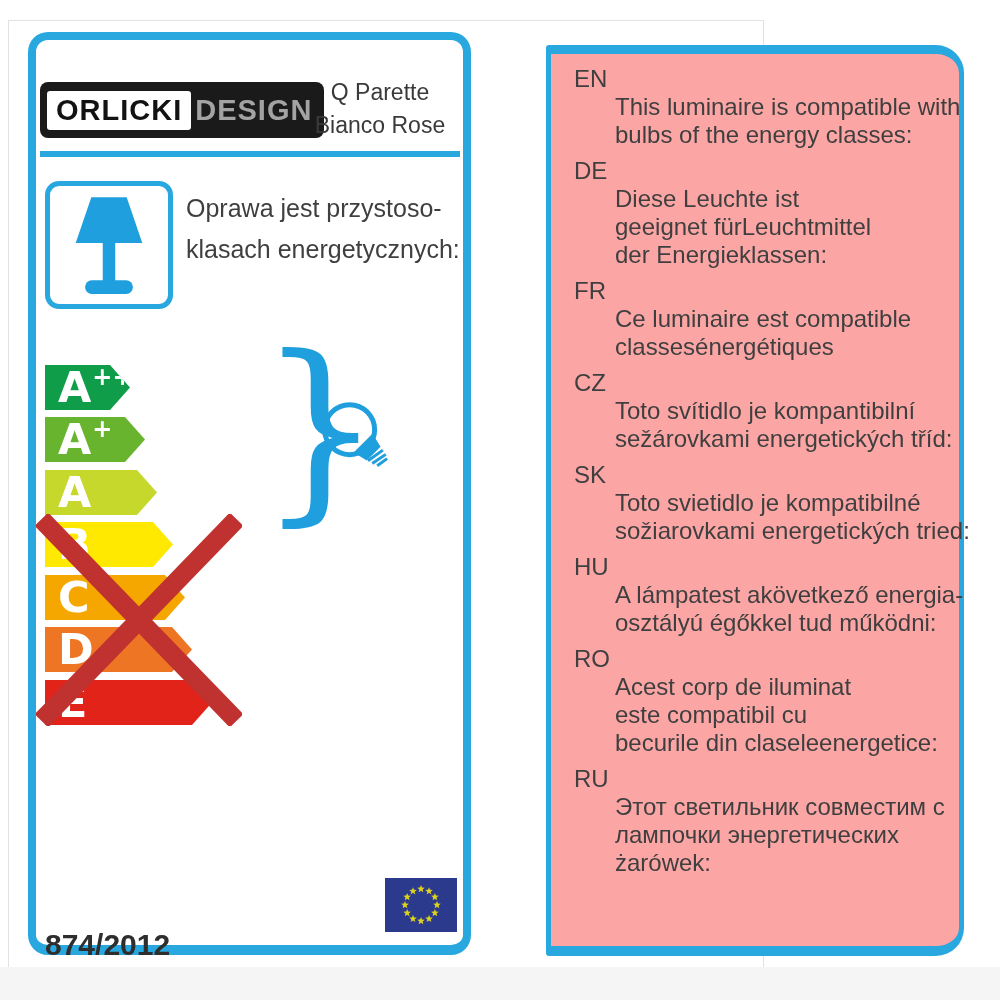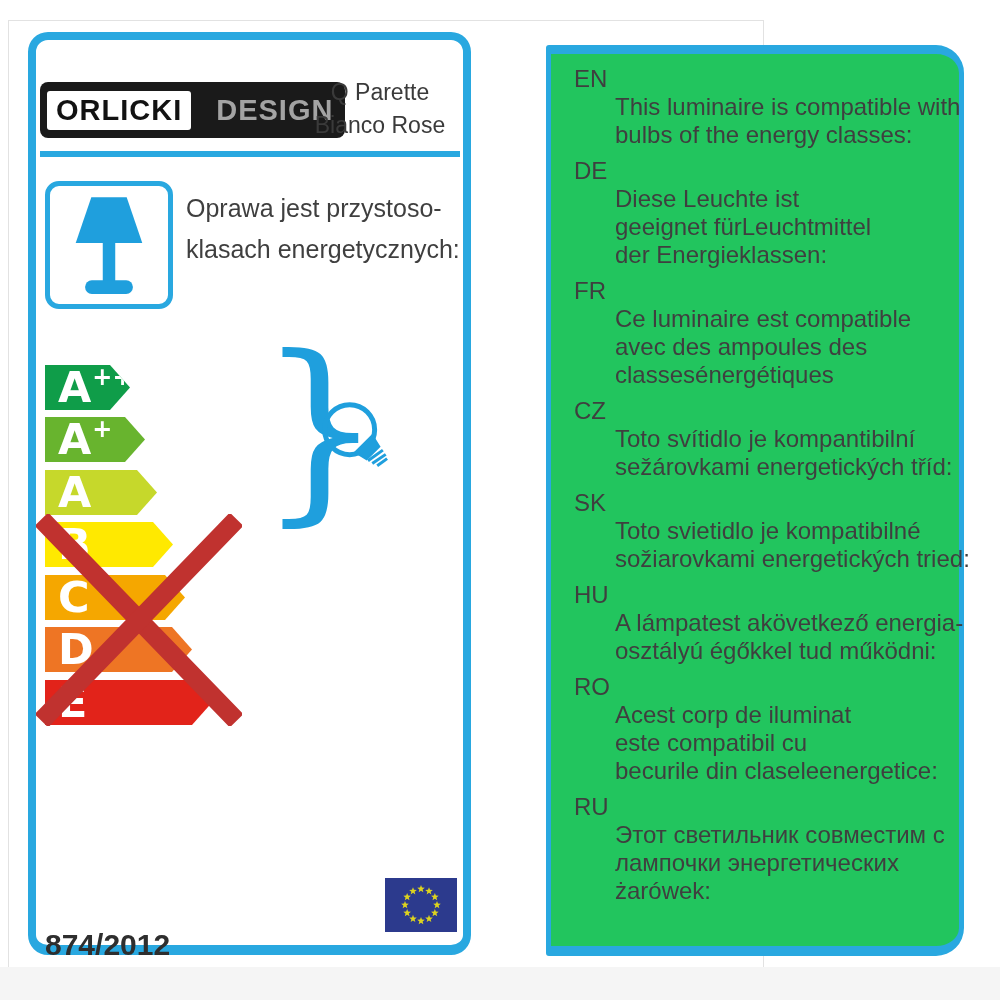--- a/index.html
+++ b/index.html
@@ -17,21 +17,21 @@
   .bottom-strip{left:0;top:967px;width:1000px;height:33px;background:#f5f5f5;z-index:0;}
 
   
   .left-panel{
     left:28px;top:32px;width:443px;height:923px;box-sizing:border-box;
     border:8px solid #29a8e0;border-bottom-width:10px;border-radius:20px;
     background:#ffffff;z-index:1;
   }
   .logo{
     left:40px;top:82px;height:56px;background:#1a1a1a;border-radius:8px;
-    display:flex;align-items:center;padding:0 12px 0 7px;gap:25px;z-index:2;
+    display:flex;align-items:center;padding:0 12px 0 7px;gap:4px;z-index:2;
   }
   .logo .orlicki{
     background:#ffffff;color:#121212;font-weight:bold;font-size:29px;
     letter-spacing:1px;padding:5px 9px;border-radius:3px;line-height:1;
   }
   .logo .design{
     color:#a3a3a3;font-weight:bold;font-size:29px;letter-spacing:1px;line-height:1;
   }
   .product-title{
     left:300px;top:76px;width:160px;text-align:center;font-size:23px;
@@ -74,21 +74,21 @@
 
   .regulation{
     left:45px;top:928px;font-size:30px;font-weight:bold;color:#2e2e2e;z-index:2;
   }
   .eu-flag{left:385px;top:878px;z-index:2;}
 
   
   .right-panel{
     left:546px;top:45px;width:418px;height:911px;box-sizing:border-box;
     border:5px solid #29a8e0;border-top-width:9px;border-bottom-width:10px;
-    border-radius:3px 28px 28px 3px;background:#22c55e;z-index:1;
+    border-radius:3px 28px 28px 3px;background:#fca5a5;z-index:1;
     padding:11px 6px 0 23px;
   }
   .lang-section{margin-bottom:8px;}
   .lang-label{font-size:24px;line-height:28px;color:#3f3f3f;}
   .lang-line{font-size:24px;line-height:28px;color:#3f3f3f;white-space:nowrap;margin-left:41px;}
 </style>
 </head>
 <body>
 
 <div class="abs card-edge"></div>
@@ -196,21 +196,20 @@
   <div class="lang-section">
     <div class="lang-label">DE</div>
     <div class="lang-line">Diese Leuchte ist</div>
     <div class="lang-line">geeignet fürLeuchtmittel</div>
     <div class="lang-line">der Energieklassen:</div>
   </div>
 
   <div class="lang-section">
     <div class="lang-label">FR</div>
     <div class="lang-line">Ce luminaire est compatible</div>
-    <div class="lang-line">avec des ampoules des</div>
     <div class="lang-line">classesénergétiques</div>
   </div>
 
   <div class="lang-section">
     <div class="lang-label">CZ</div>
     <div class="lang-line">Toto svítidlo je kompantibilní</div>
     <div class="lang-line">sežárovkami energetických tříd:</div>
   </div>
 
   <div class="lang-section">

